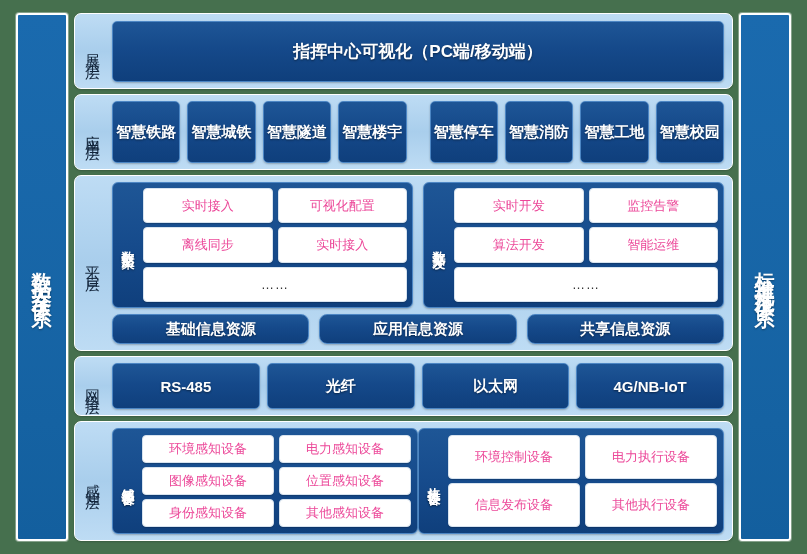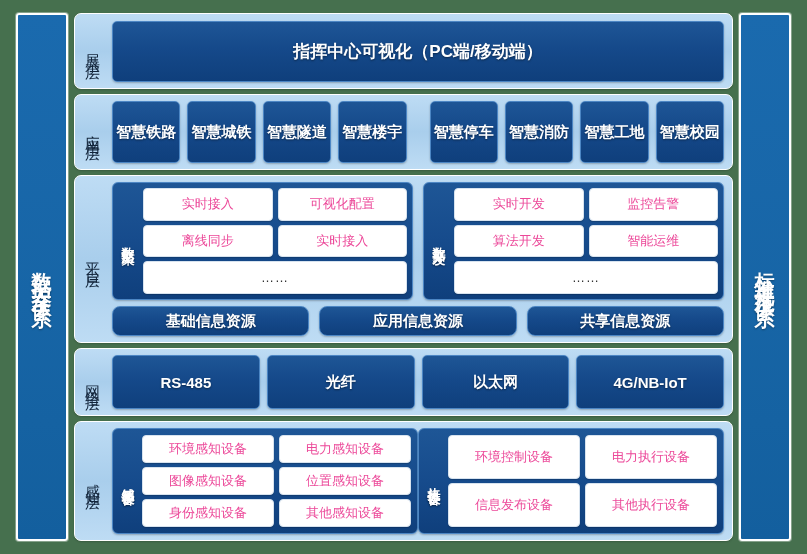--- a/index.html
+++ b/index.html
@@ -150,21 +150,21 @@
     text-align: center;
     flex: 1 1 0;
     min-width: 0;
     box-shadow: 0 1px 1px rgba(0,0,0,.18);
   }
   .white-chip.wide { flex: 1 1 100%; color:#333; letter-spacing:1px; }
   .res-row { flex: 0 0 30px; display: flex; gap: 10px; }
   .res-row .navy { flex: 1 1 0; font-size: 15px; border-radius: 8px; }
 
   
-  .l4 { height: 68px; }
+  .l4 { height: 60px; }
   .l4 .layer-body { gap: 7px; align-items: stretch; }
   .l4 .navy { flex: 1 1 0; font-size: 15px; }
 
   
   .l5 { flex: 0 0 120px; }
   .l5 .layer-body { }
   .l5 .plat-group { padding: 6px 6px; }
   .l5 .group-title { flex: 0 0 18px; }
   .l5 .white-chip { font-size: 13px; }
 </style>

